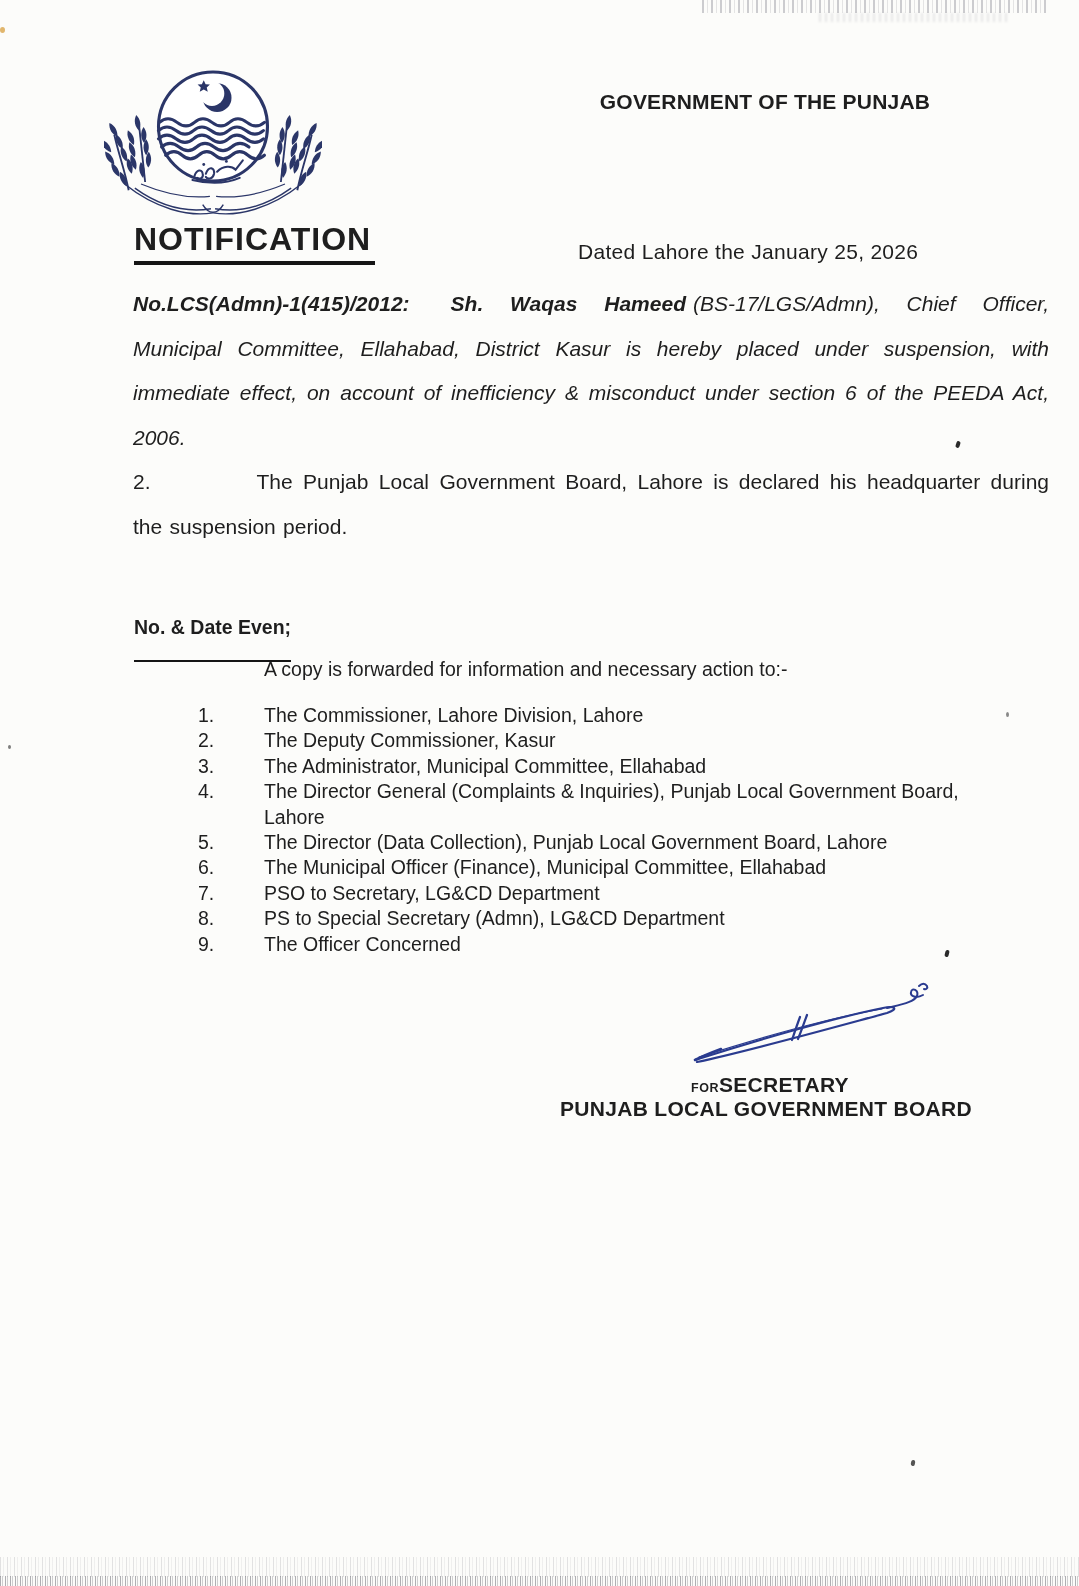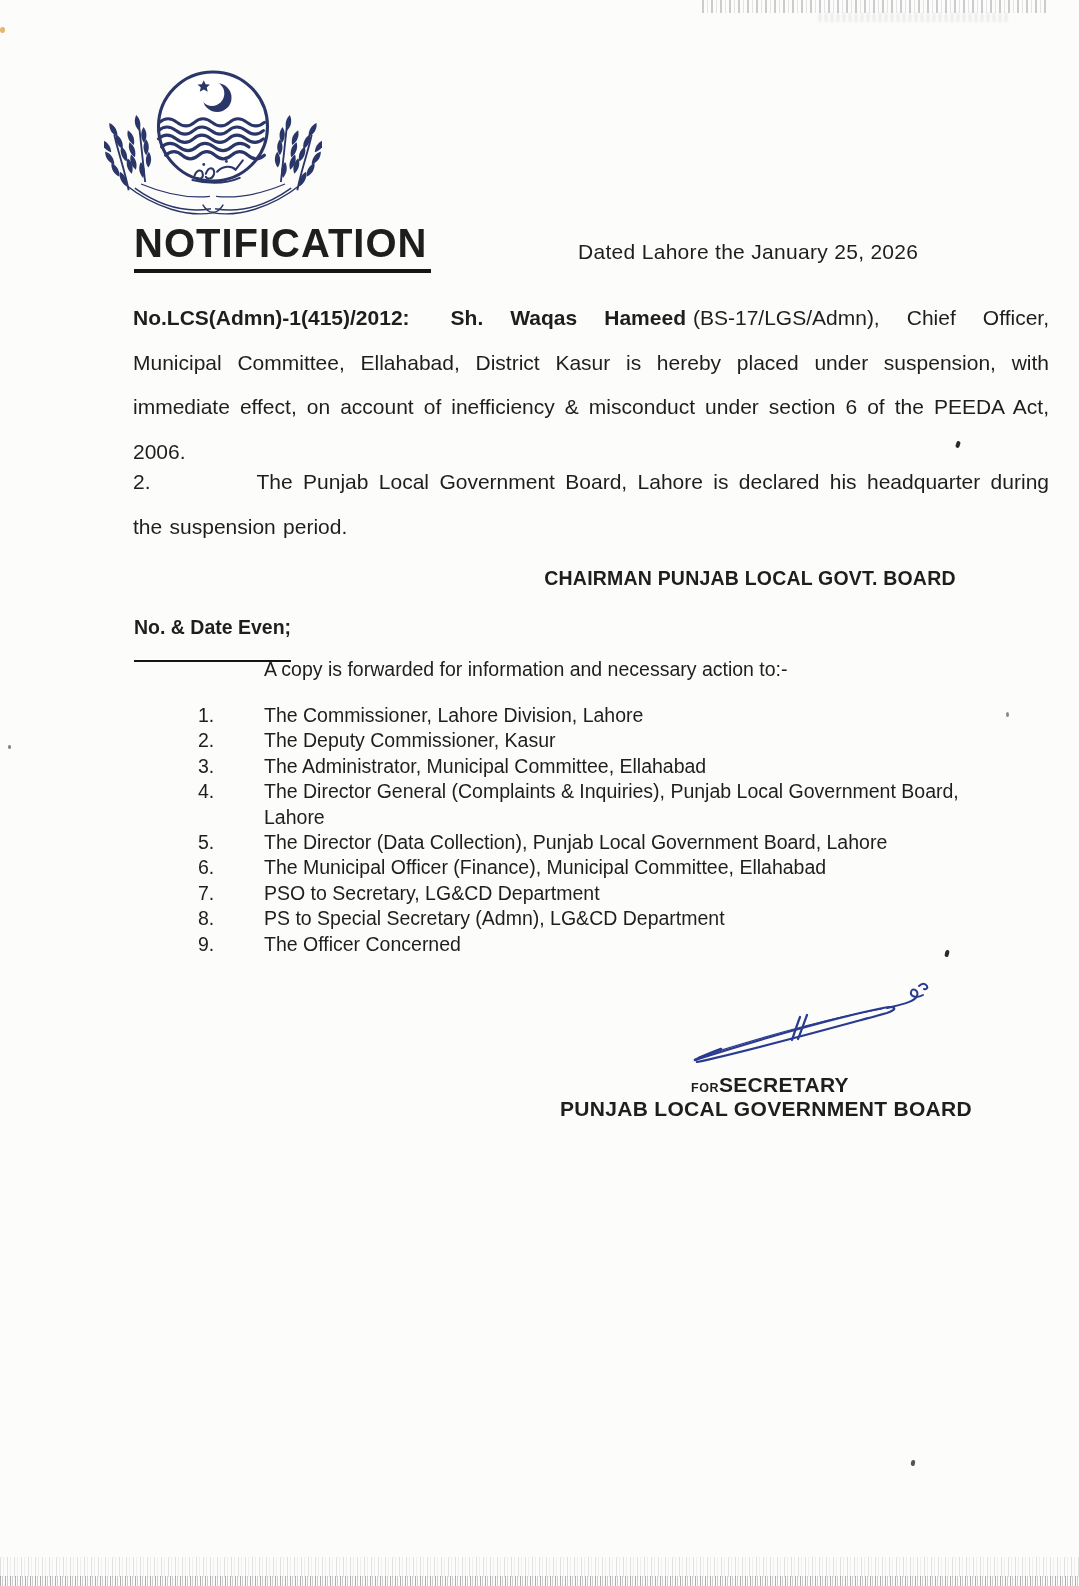--- a/index.html
+++ b/index.html
@@ -16,31 +16,31 @@
   
   .emblem { left:104px; top:62px; width:218px; height:168px; }
   .dept-header {
     left:500px; top:88px; width:530px;
     text-align:center; font-weight:bold;
     font-size:21px; line-height:27px; letter-spacing:.2px;
   }
   .date-line { left:578px; top:197px; font-size:21px; letter-spacing:.3px;margin-top:43px; }
   .notif-title {
     left:134px; top:221px;
-    font-size:40px; font-weight:bold; letter-spacing:1px;
+    font-size:32px; font-weight:bold; letter-spacing:1px;
     border-bottom:4px solid #151515; padding:0 4px 3px 0;
   }
 
   
   .para {
     left:133px; width:916px;
     font-size:21px; line-height:44.5px;
     text-align:justify; word-spacing:1.5px;
   }
-  .para1 { top:296px; }
+  .para1 { top:282px;font-style:italic; }
   .para2 { top:460px; }
   .gap1 { display:inline-block; width:41px; }
   .gap2 { display:inline-block; width:106px; }
   .b { font-weight:bold; }
   .rest { margin-left:7px; }
 
   
   .signatory {
     left:500px; top:566px; width:500px;
     text-align:center; font-weight:bold;
@@ -161,36 +161,36 @@
       <path d="M99,108 c3,-8 9,-6 8,0 c-1,5 -6,6 -8,3"></path>
       <path d="M110,106 c6,-6 14,-6 18,-2 l7,-9"></path>
       <path d="M86,114 c16,4 32,4 46,-2"></path>
       <circle cx="97" cy="99" r="1.4" fill="#2b3668" stroke="none"></circle>
       <circle cx="119" cy="96" r="1.4" fill="#2b3668" stroke="none"></circle>
     </g>
   </svg>
 </div>
 
 <div class="abs dept-header">
+  <div>GOVERNMENT OF THE PUNJAB</div>
 </div>
 
 <div class="abs date-line">Dated Lahore the January 25, 2026</div>
 
 <div class="abs notif-title">NOTIFICATION</div>
 
 <p class="abs para para1">
   <span class="b">No.LCS(Admn)-1(415)/2012:</span><span class="gap1"></span><span class="b">Sh. Waqas Hameed</span><span class="rest">(BS-17/LGS/Admn), Chief Officer, Municipal Committee, Ellahabad, District Kasur is hereby placed under suspension, with immediate effect, on account of inefficiency &amp; misconduct under section 6 of the PEEDA Act, 2006.</span>
 </p>
 
 <p class="abs para para2">
   <span>2.</span><span class="gap2"></span><span>The Punjab Local Government Board, Lahore is declared his headquarter during the suspension period.</span>
 </p>
 
 <div class="abs signatory">
-  <div>CHAIRMAN PUNJAB LOCAL GOVT. BOARD</div>
 </div>
 
 <div class="abs ref-even">No. &amp; Date Even;</div>
 
 <div class="abs forward">A copy is forwarded for information and necessary action to:-</div>
 
 <div class="abs dist">
   <div class="dist-row">
     <span class="dist-no">1.</span>
     <span class="dist-text">The Commissioner, Lahore Division, Lahore</span>

